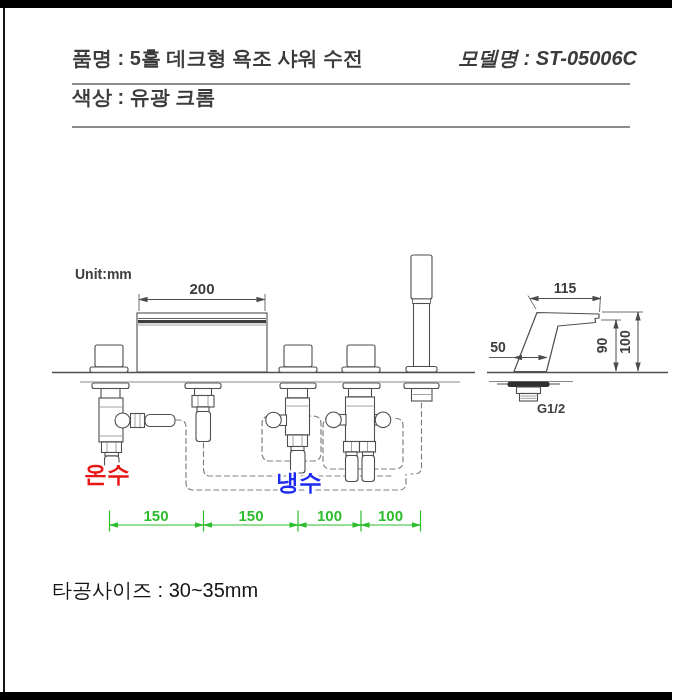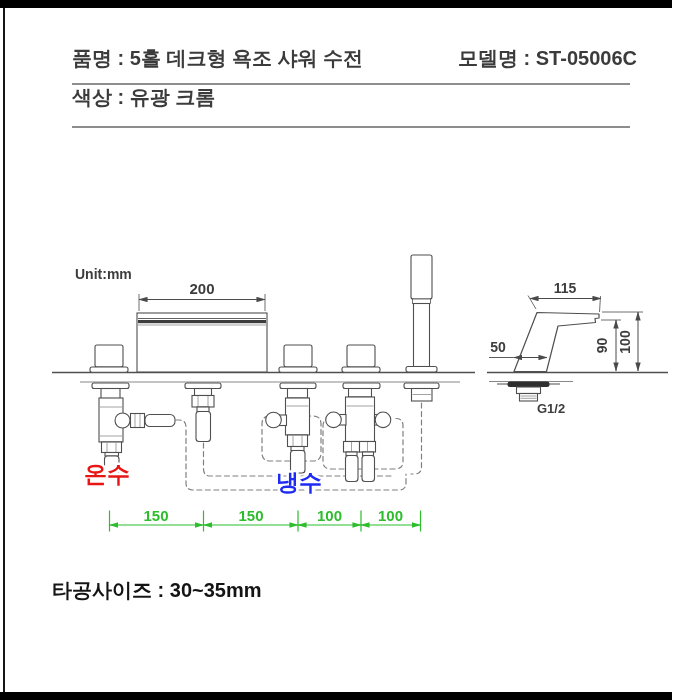--- a/index.html
+++ b/index.html
@@ -7,21 +7,21 @@
         font-family:"Liberation Sans",sans-serif;}
   .abs{position:absolute;}
   .bar{position:absolute;left:0;width:700px;background:#000;}
   .bar.top{top:0;height:8px;}
   .bar.bottom{top:692px;height:8px;}
   .edge{position:absolute;top:8px;height:684px;width:2px;background:#161616;}
   .edge.left{left:3px;}
   .edge.right{left:694px;}
   .hdr-text{position:absolute;font-weight:bold;color:#3b3b3b;font-size:20px;white-space:nowrap;}
   .divider{position:absolute;left:72px;width:558px;height:2px;background:#8d8d8d;}
-  .footer-text{position:absolute;left:52px;top:577px;font-weight:bold;color:#141414;
+  .footer-text{position:absolute;left:52px;top:577px;font-weight:normal;color:#141414;
                font-size:20px;white-space:nowrap;}
   svg text{font-family:"Liberation Sans",sans-serif;}
   .tg{fill:#3d3d3d;font-size:14px;font-weight:600;}
   .tgr{fill:#2dbd2d;font-size:15px;font-weight:700;}
   .hl{paint-order:stroke fill;stroke:#ffffff;stroke-width:5px;stroke-linejoin:round;}
   .ln{stroke:#4f4f4f;stroke-width:1.2;fill:none;}
   .lnt{stroke:#8a8a8a;stroke-width:0.8;fill:none;}
   .wf{fill:#ffffff;stroke:#4f4f4f;stroke-width:1.1;}
   .dash{stroke:#808080;stroke-width:1.2;fill:none;stroke-dasharray:5 3.5;stroke-linecap:round;}
   .dimg{stroke:#4a4a4a;stroke-width:1;fill:none;}
@@ -31,21 +31,21 @@
 <body>
 
 <div class="page">
 
   <div class="bar top"></div>
   <div class="bar bottom"></div>
   <div class="edge left"></div>
   <div class="edge right"></div>
 
   <div class="hdr-text" style="left:72px;top:45px;">품명 : 5홀 데크형 욕조 샤워 수전</div>
-  <div class="hdr-text" style="left:458px;top:45px;">모델명 : ST-05006C</div>
+  <div class="hdr-text" style="left:458px;top:45px;font-style:italic;">모델명 : ST-05006C</div>
   <div class="divider" style="top:83px;"></div>
   <div class="hdr-text" style="left:72px;top:84px;">색상 : 유광 크롬</div>
   <div class="divider" style="top:126px;"></div>
 
   <svg class="abs" style="left:0;top:0;" width="700" height="700" viewBox="0 0 700 700">
     <defs>
       <pattern id="hb" width="3.6" height="3.6" patternUnits="userSpaceOnUse">
         <path d="M0,0 L3.6,3.6 M3.6,0 L0,3.6" stroke="#8a8a8a" stroke-width="0.9"></path>
       </pattern>
       <marker id="am" viewBox="0 0 10 6" refX="9.5" refY="3" markerWidth="9" markerHeight="5.4" markerUnits="userSpaceOnUse" orient="auto-start-reverse">

